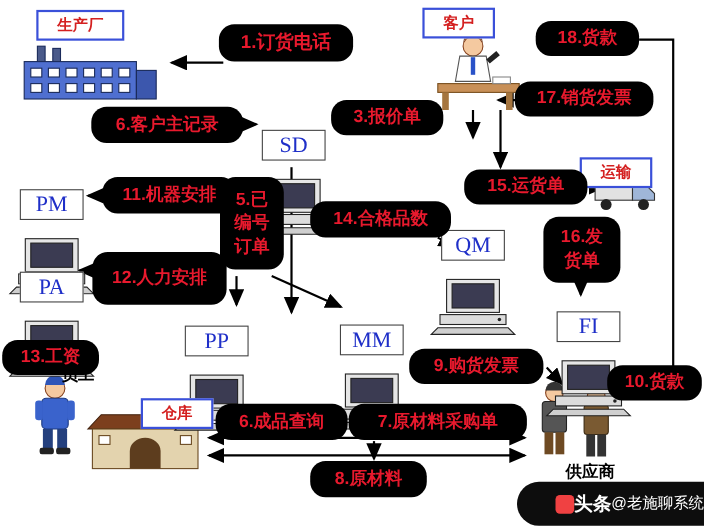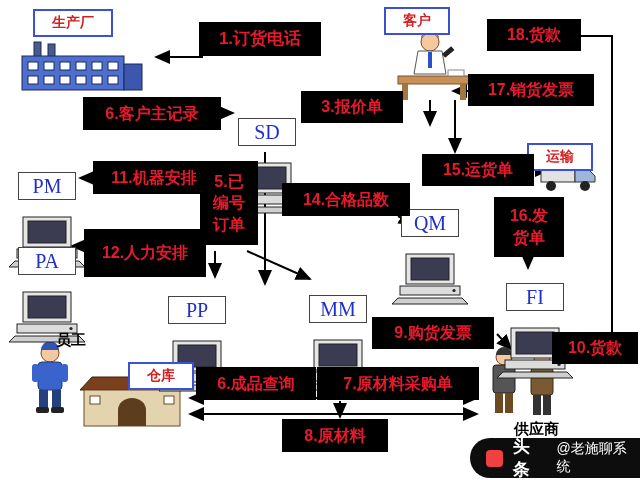--- a/index.html
+++ b/index.html
@@ -6,42 +6,42 @@
   .canvas{
     position:relative;width:640px;height:480px;background:#ffffff;overflow:hidden;
     font-family:"Liberation Sans","DejaVu Sans",sans-serif;
   }
   .connectors{position:absolute;left:0;top:0;pointer-events:none;}
   .tag{
     position:absolute;box-sizing:border-box;
     background:var(--tag-bg,#000);color:var(--tag-text,#e8192d);
     font-weight:bold;font-size:16px;line-height:1.35;
     display:flex;align-items:center;justify-content:center;text-align:center;
-    padding:4px 6px;white-space:pre-line;z-index:5;
+    padding:4px 6px;white-space:pre-line;z-index:5;border-radius:14px;
   }
   .area-label{
     position:absolute;box-sizing:border-box;background:#fff;
     border:2px solid var(--area-border,#3a50d9);color:var(--area-text,#d42020);
     font-weight:bold;font-size:14px;padding:3px 17px;z-index:4;
   }
   .plain-label{position:absolute;color:#000;font-weight:bold;font-size:15px;z-index:4;}
   .module{position:absolute;width:90px;text-align:center;z-index:3;}
   .mbox{
     box-sizing:border-box;width:58px;height:28px;margin:16px auto;background:#fff;
     border:1px solid #444;color:var(--module-text,#1f2fc8);
     font-family:"Liberation Serif","DejaVu Serif",serif;font-size:20px;
     display:flex;align-items:center;justify-content:center;
   }
   .computer{margin-top:2px;}
   .computer svg{display:block;margin:0 auto;}
   .clip{position:absolute;z-index:2;}
   .watermark{
     position:absolute;left:470px;top:438px;width:170px;height:40px;
     background:var(--watermark-bg,#0d0d0d);border-radius:20px 0 0 20px;
-    display:flex;align-items:center;gap:10px;padding-left:16px;box-sizing:border-box;z-index:6;
+    display:flex;align-items:center;gap:0;padding-left:16px;box-sizing:border-box;z-index:6;justify-content:flex-end;
   }
   .wm-logo{width:17px;height:17px;border-radius:4px;background:var(--watermark-accent,#f04142);}
   .wm-brand{color:var(--watermark-text,#fff);font-weight:bold;font-size:17px;}
   .wm-handle{color:var(--watermark-text,#fff);font-size:14px;}
 </style>
 </head>
 <body>
 
 <div class="canvas">
 
@@ -262,20 +262,21 @@
   <div class="tag" style="left:200px;top:161px;width:58px;height:84px">5.已
 编号
 订单</div>
   <div class="tag" style="left:196px;top:367px;width:120px;height:33px">6.成品查询</div>
   <div class="tag" style="left:317px;top:367px;width:162px;height:33px">7.原材料采购单</div>
   <div class="tag" style="left:282px;top:419px;width:106px;height:33px">8.原材料</div>
   <div class="tag" style="left:372px;top:317px;width:122px;height:32px">9.购货发票</div>
   <div class="tag" style="left:552px;top:332px;width:86px;height:32px">10.货款</div>
   <div class="tag" style="left:93px;top:161px;width:122px;height:33px">11.机器安排</div>
   <div class="tag" style="left:84px;top:229px;width:122px;height:48px">12.人力安排</div>
+  <div class="tag" style="left:2px;top:309px;width:88px;height:32px">13.工资</div>
   <div class="tag" style="left:282px;top:183px;width:128px;height:33px">14.合格品数</div>
   <div class="tag" style="left:422px;top:154px;width:112px;height:32px">15.运货单</div>
   <div class="tag" style="left:494px;top:197px;width:70px;height:60px">16.发
 货单</div>
   <div class="tag" style="left:468px;top:74px;width:126px;height:32px">17.销货发票</div>
   <div class="tag" style="left:487px;top:19px;width:94px;height:32px">18.货款</div>
 
   <div class="watermark">
     <span class="wm-logo"></span>
     <span class="wm-brand">头条</span>

